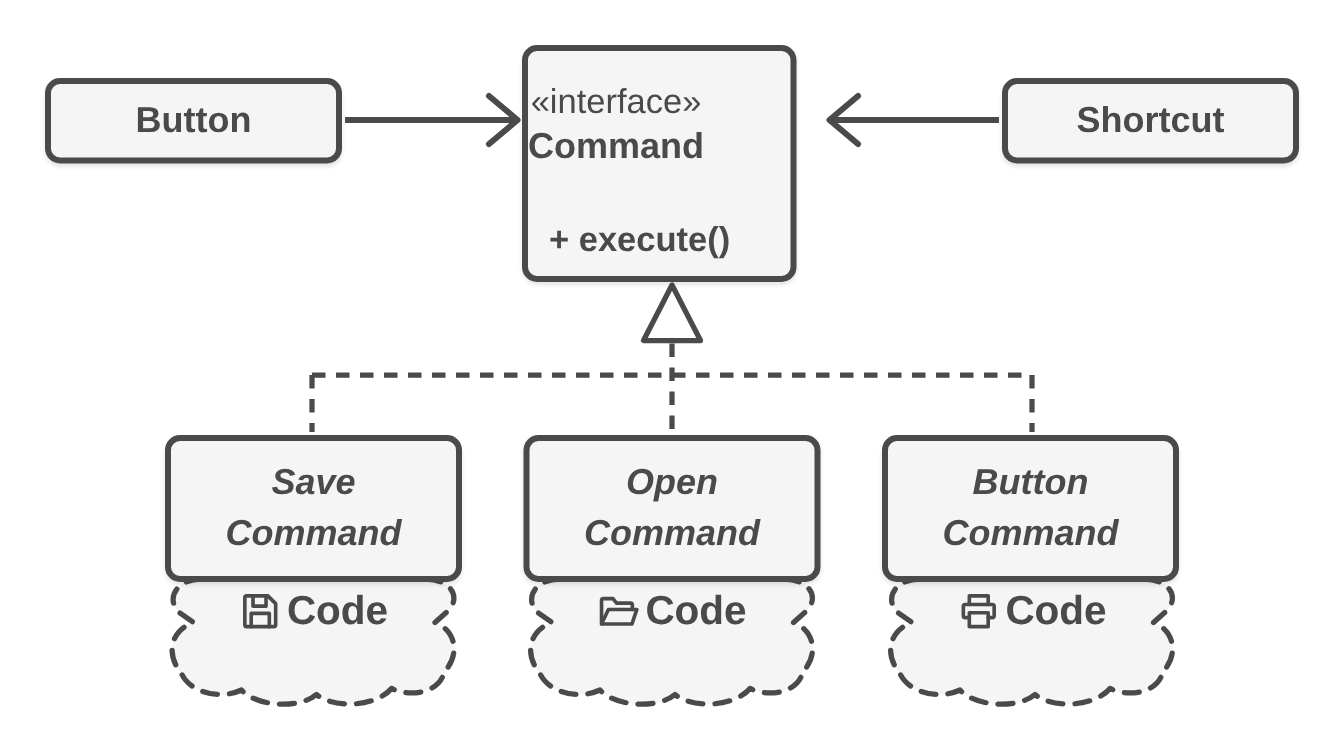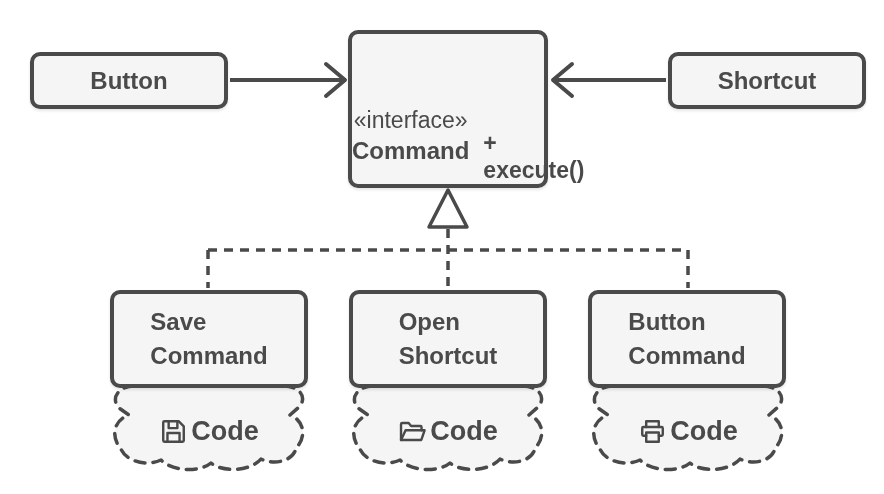--- a/index.html
+++ b/index.html
@@ -51,23 +51,23 @@
     font-weight: bold;
     width: 198px;
     height: 57px;
     top: 52px;
   }
   #node-button  { left: 30px; }
   #node-shortcut{ left: 668px; }
 
   #node-command {
     left: 348px; top: 30px;
-    width: 200px; height: 158px;
-    flex-direction: row;
-    align-items: flex-end;
+    width: 183px; height: 158px;
+    flex-direction: column;
+    align-items: flex-start;
     justify-content: flex-start;
     padding: 0;
   }
   .iface-top {
     height: 97px;
     display: flex;
     flex-direction: column;
     align-items: center;
     justify-content: center;
     gap: 3px;
@@ -83,31 +83,32 @@
     font-size: 23px;
     font-weight: bold;
   }
 
   .impl-node {
     width: 198px;
     height: 98px;
     top: 290px;
     font-size: 24px;
     font-weight: bold;
-    text-align: left;
+    text-align: center;
     line-height: 1.4;
     white-space: pre-line;
+    font-style: italic;
   }
   #node-save  { left: 110px; }
   #node-open  { left: 349px; }
   #node-print { left: 588px; }
 
   .code-label {
     position: absolute;
-    top: 408px;
+    top: 384px;
     width: 190px;
     height: 46px;
     display: flex;
     align-items: center;
     justify-content: center;
     gap: 3px;
     z-index: 3;
     color: var(--stroke);
     font-size: 27px;
     font-weight: bold;
@@ -179,21 +180,21 @@
     <div class="iface-divider"></div>
     <div class="iface-method">+ execute()</div>
   </div>
 
   <div class="node impl-node" id="node-save">
     <span>Save
 Command</span>
   </div>
   <div class="node impl-node" id="node-open">
     <span>Open
-Shortcut</span>
+Command</span>
   </div>
   <div class="node impl-node" id="node-print">
     <span>Button
 Command</span>
   </div>
 
   <div class="code-label" id="code-save">
     <svg class="code-icon" viewBox="0 0 24 24">
       <path d="M4.5 3.5 H16.2 L20.5 7.8 V19.5 A1 1 0 0 1 19.5 20.5 H4.5 A1 1 0 0 1 3.5 19.5 V4.5 A1 1 0 0 1 4.5 3.5 Z"></path>
       <path d="M8 3.5 V9.2 H15.2 V3.5"></path>

